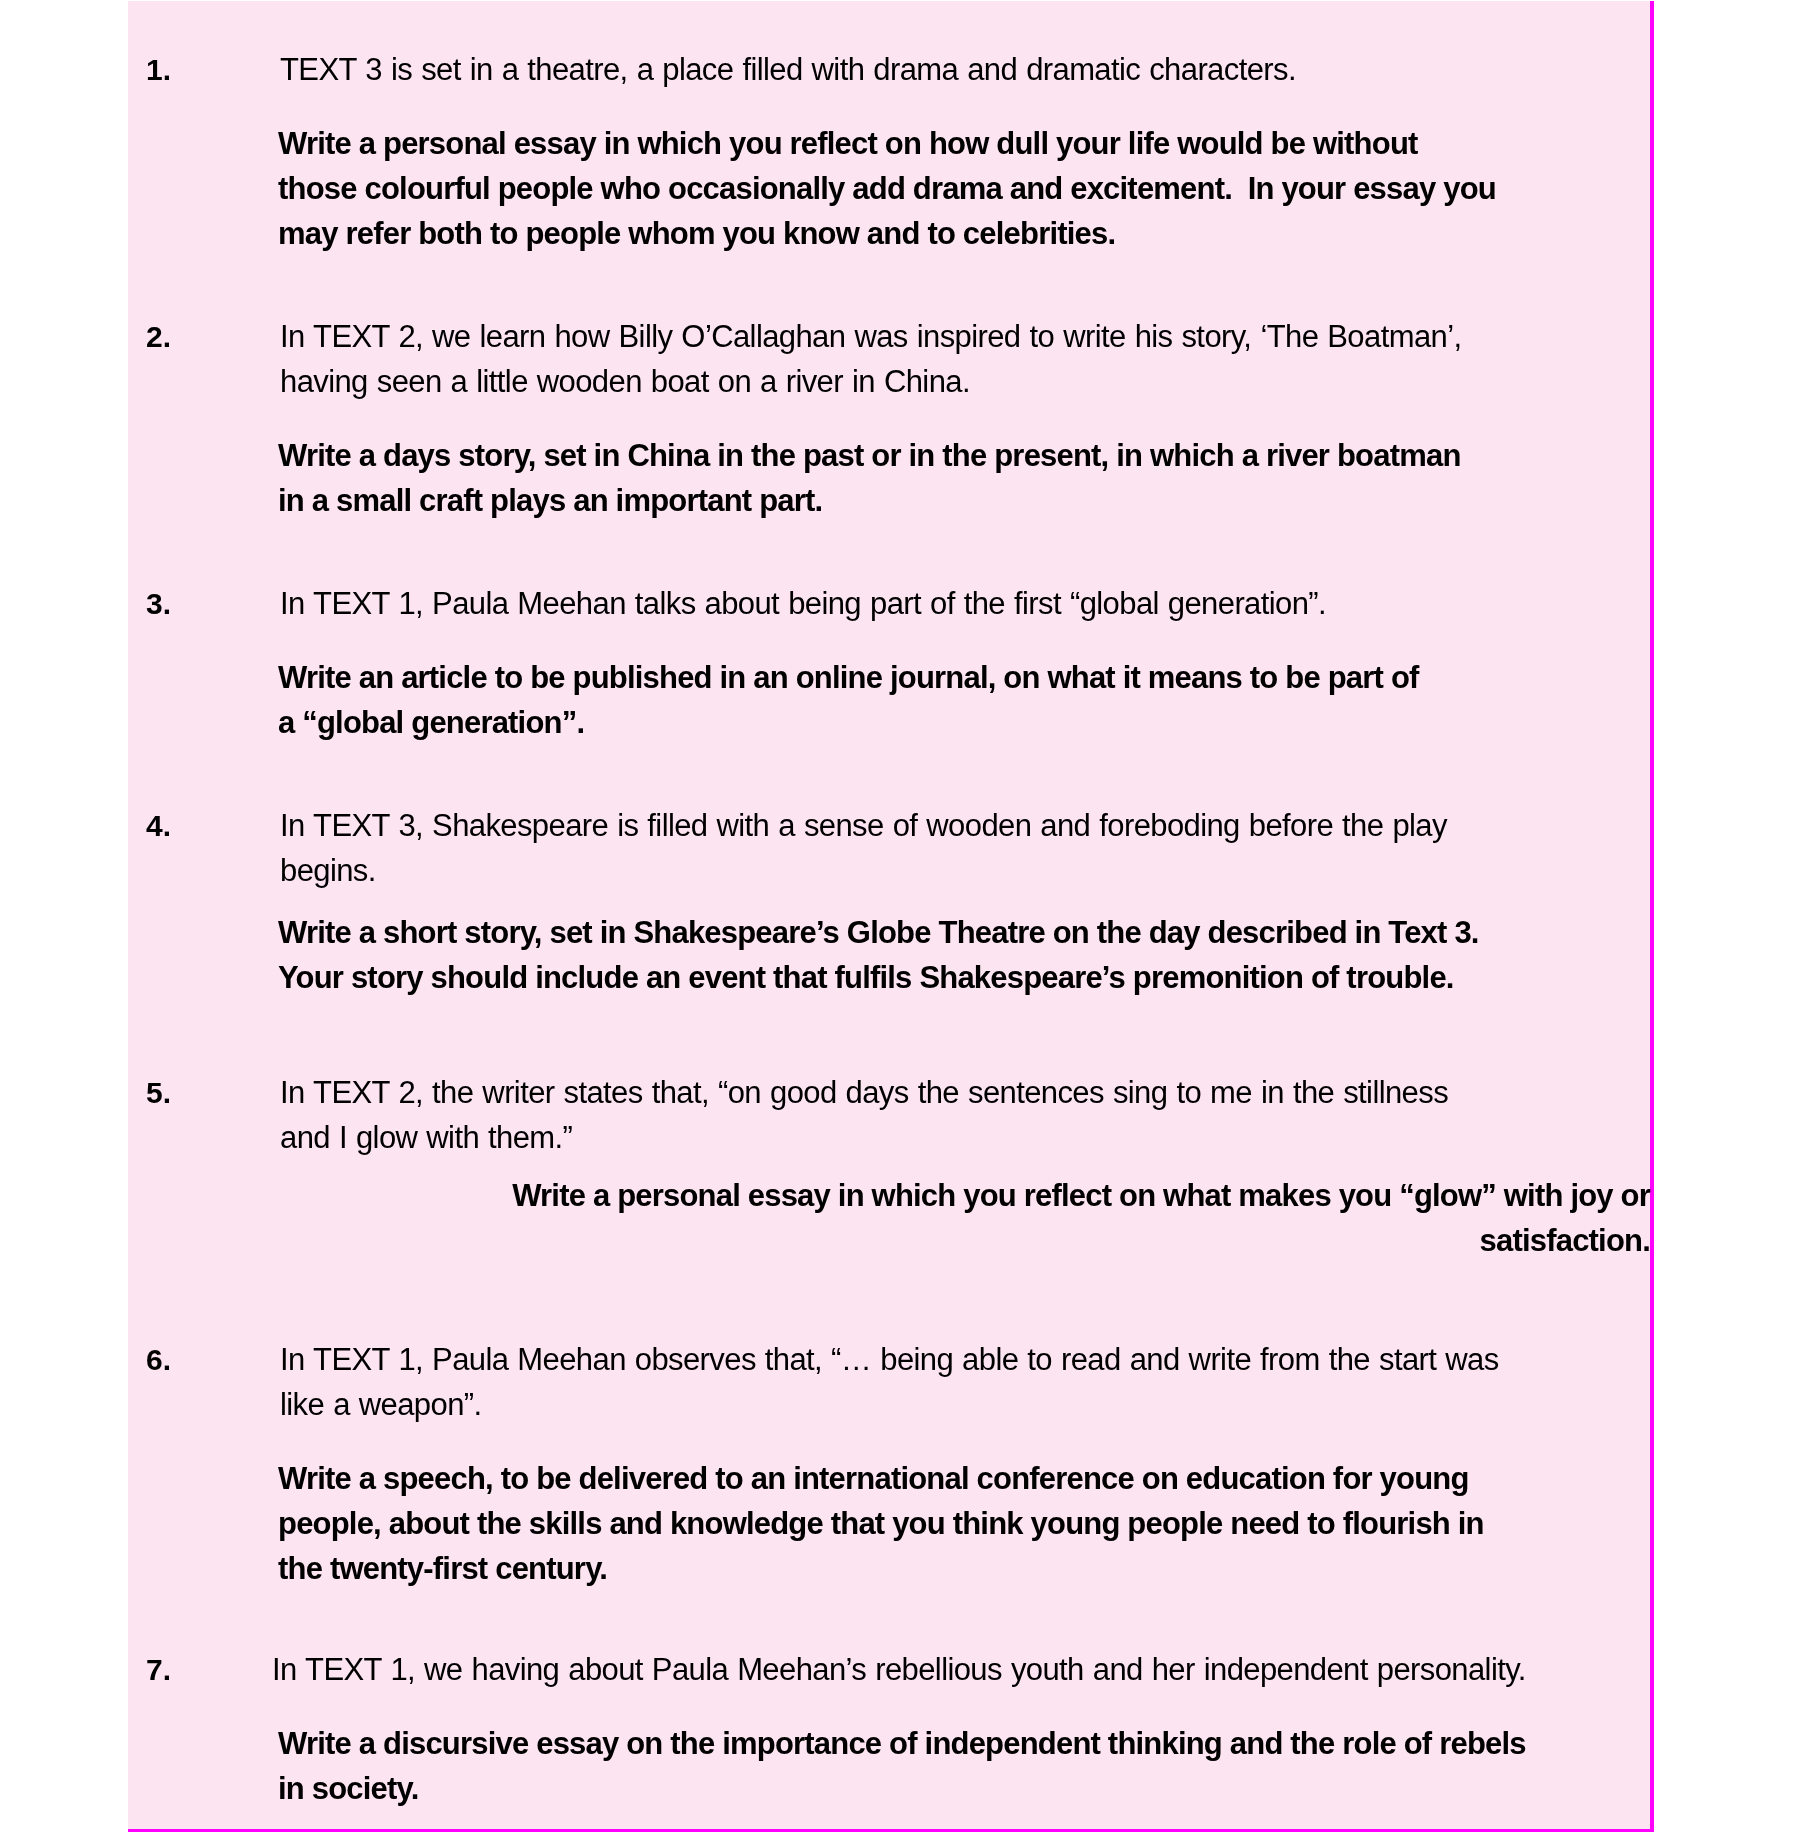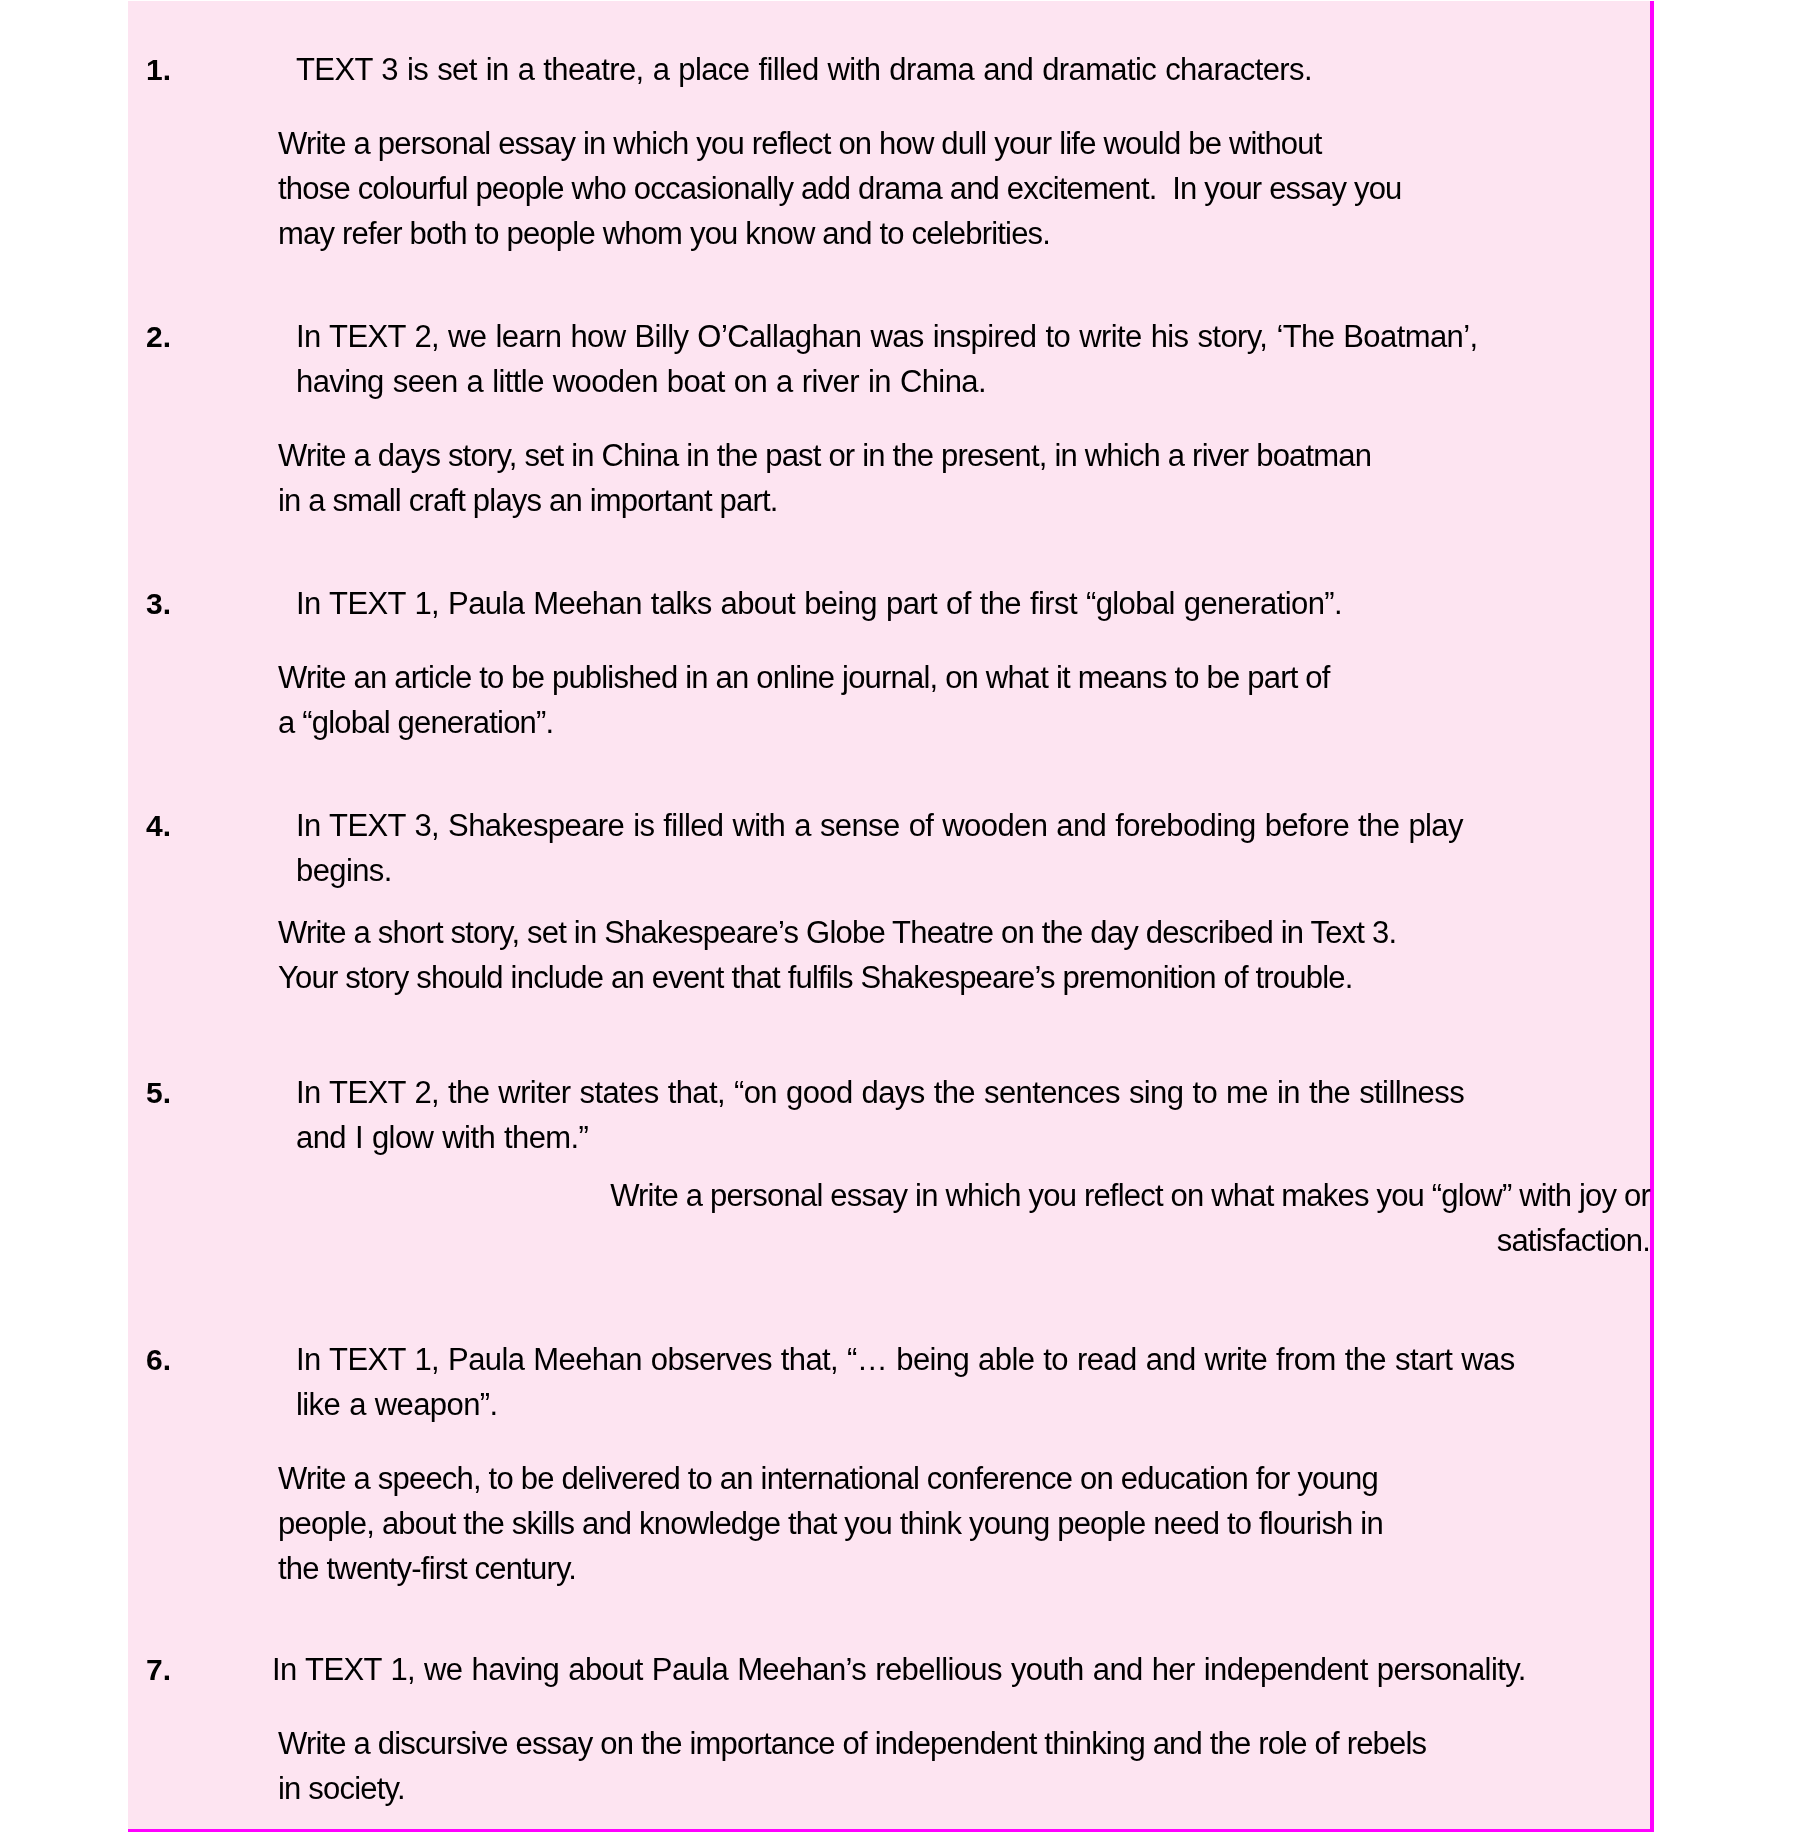--- a/index.html
+++ b/index.html
@@ -30,34 +30,34 @@
     }
     .num {
       position: absolute;
       left: 18px;
       font-weight: bold;
       font-size: 30px;
       line-height: 45px;
     }
     .intro {
       position: absolute;
-      left: 168px;
+      left: 152px;
       width: 1370px;
       font-size: 31px;
       line-height: 45px;
       letter-spacing: -0.6px;
       word-spacing: 1px;
       white-space: pre-wrap;
     }
     .task {
       position: absolute;
       left: 150px;
       width: 1372px;
       font-size: 31px;
-      font-weight: normal;
+      font-weight: bold;
       line-height: 45px;
       letter-spacing: -0.8px;
       white-space: pre-wrap;
     }
   </style>
 </head>
 <body>
 
 <div class="page-box">
 

